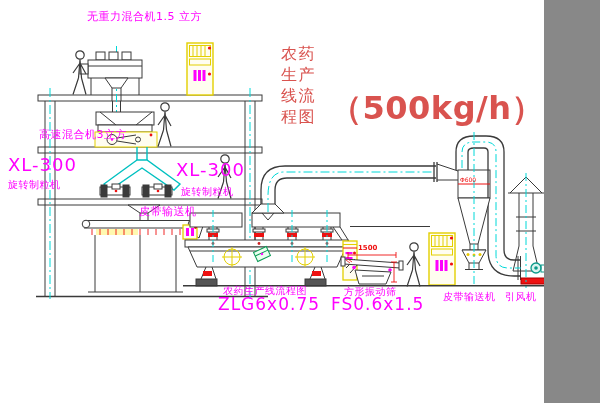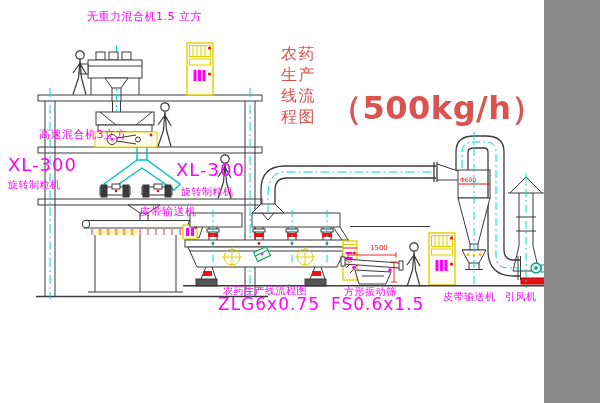--- a/index.html
+++ b/index.html
@@ -273,16 +273,16 @@
 
   <div class="lbl lbl-sm" style="left:223px;top:286px;">农药生产线流程图</div>
   <div class="lbl lbl-model-lg" style="left:218px;top:296px;">ZLG6x0.75</div>
 
   <div class="lbl lbl-sm" style="left:344px;top:287px;">方形振动筛</div>
   <div class="lbl lbl-model-lg" style="left:331px;top:296px;">FS0.6x1.5</div>
 
   <div class="lbl lbl-sm" style="left:443px;top:292px;">皮带输送机</div>
   <div class="lbl lbl-sm" style="left:505px;top:292px;">引风机</div>
 
-  <div class="dim" style="left:370px;top:245px;font-size:7px;">1500</div>
+  <div class="dim" style="left:358px;top:245px;font-size:7px;font-weight:bold;">1500</div>
   <div class="dim" style="left:460px;top:177px;font-size:6px;">Φ600</div>
 
 </div>
 
 </body></html>

